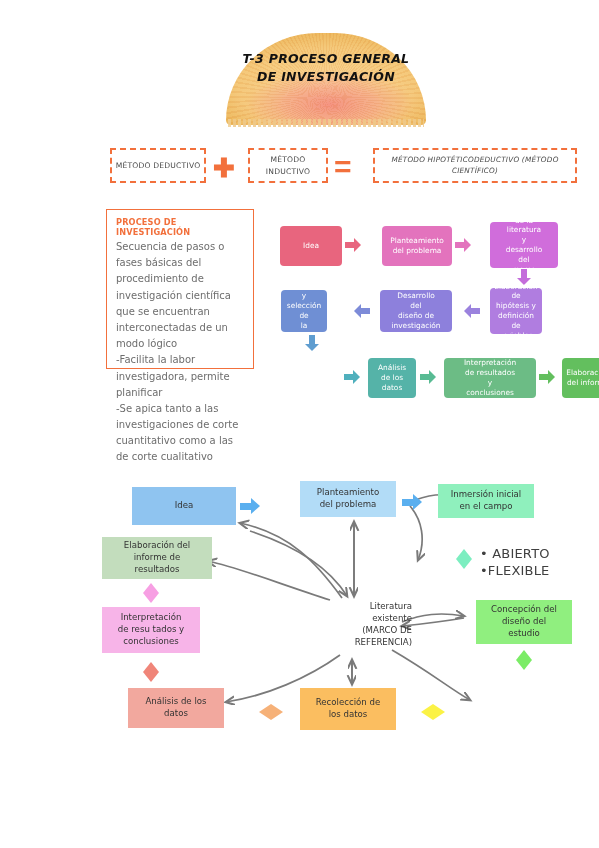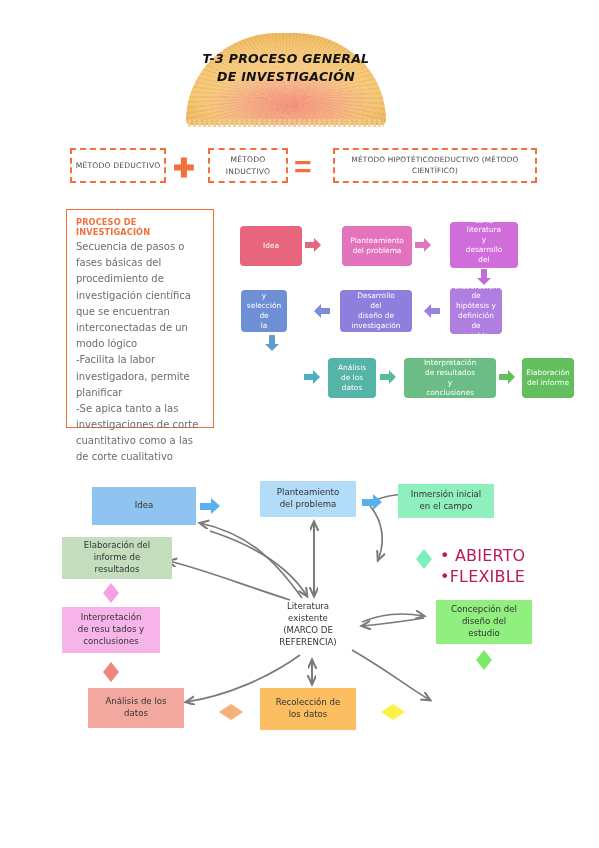--- a/index.html
+++ b/index.html
@@ -7,21 +7,21 @@
     padding: 0;
     background: #ffffff;
   }
   body {
     width: 599px;
     height: 848px;
     position: relative;
     font-family: "Liberation Sans", sans-serif;
     overflow: hidden;
   }
-  .page { position: absolute; inset: 0; }
+  .page { position: absolute; inset: 0; margin-left: 40px; }
 
   
   #title-blob {
     position: absolute;
     left: 186px; top: 33px;
     width: 200px; height: 92px;
   }
   #title-blob .blob-paint {
     position: absolute; inset: 0;
     border-radius: 100px 100px 6px 6px / 96px 96px 5px 5px;
@@ -64,35 +64,35 @@
     display: flex; align-items: center; justify-content: center;
     text-align: center;
     color: #4a4a4a;
     font-size: 7.6px;
     line-height: 1.5;
     letter-spacing: .2px;
     font-family: "DejaVu Sans", sans-serif;
   }
   #box-deductivo { left: 70px;  top: 148px; width: 96px; height: 35px; }
   #box-inductivo { left: 208px; top: 148px; width: 80px; height: 35px; }
-  #box-hipotetico{ left: 333px; top: 148px; width: 204px; height: 35px; font-size: 7.3px; }
+  #box-hipotetico{ left: 333px; top: 148px; width: 204px; height: 35px; font-size: 7.3px; font-style: italic; }
 
   .op-plus, .op-equals {
     position: absolute;
     color: #f2703c;
     font-weight: bold;
     line-height: 1;
   }
   #op-plus { left: 173px; top: 155px; font-size: 26px; }
   #op-equals { left: 294px; top: 152px; font-size: 30px; }
 
   
   #process-card {
     position: absolute;
-    left: 66px; top: 209px; width: 148px; height: 219px;
+    left: 66px; top: 209px; width: 148px; height: 160px;
     border: 1.6px solid #f2703c;
     box-sizing: border-box;
     padding: 7px 8px 0 9px;
   }
   #process-card-title {
     color: #f2703c;
     font-size: 8.2px;
     font-weight: bold;
     letter-spacing: .15px;
     margin-bottom: 2px;
@@ -151,34 +151,34 @@
     text-align: center;
     font-size: 8.6px;
     line-height: 1.36;
     color: #333;
     padding: 2px;
     font-family: "DejaVu Sans", sans-serif;
     white-space: pre-line;
   }
   #hub-label {
     position: absolute;
-    left: 258px; top: 601px; width: 100px;
-    text-align: center;
+    left: 272px; top: 601px; width: 100px;
+    text-align: right;
     font-size: 8.6px;
     line-height: 1.38;
     color: #333;
     font-family: "DejaVu Sans", sans-serif;
     white-space: pre-line;
   }
   #bullets {
     position: absolute;
     left: 440px; top: 545px;
-    font-size: 16px;
+    font-size: 13px;
     line-height: 1.34;
-    color: #be185d;
+    color: #404040;
     font-family: "DejaVu Sans", sans-serif;
     white-space: pre-line;
     letter-spacing: .2px;
   }
 
   
   .barrow {
     position: absolute;
     width: 20px; height: 16px;
     color: #5aafef;

